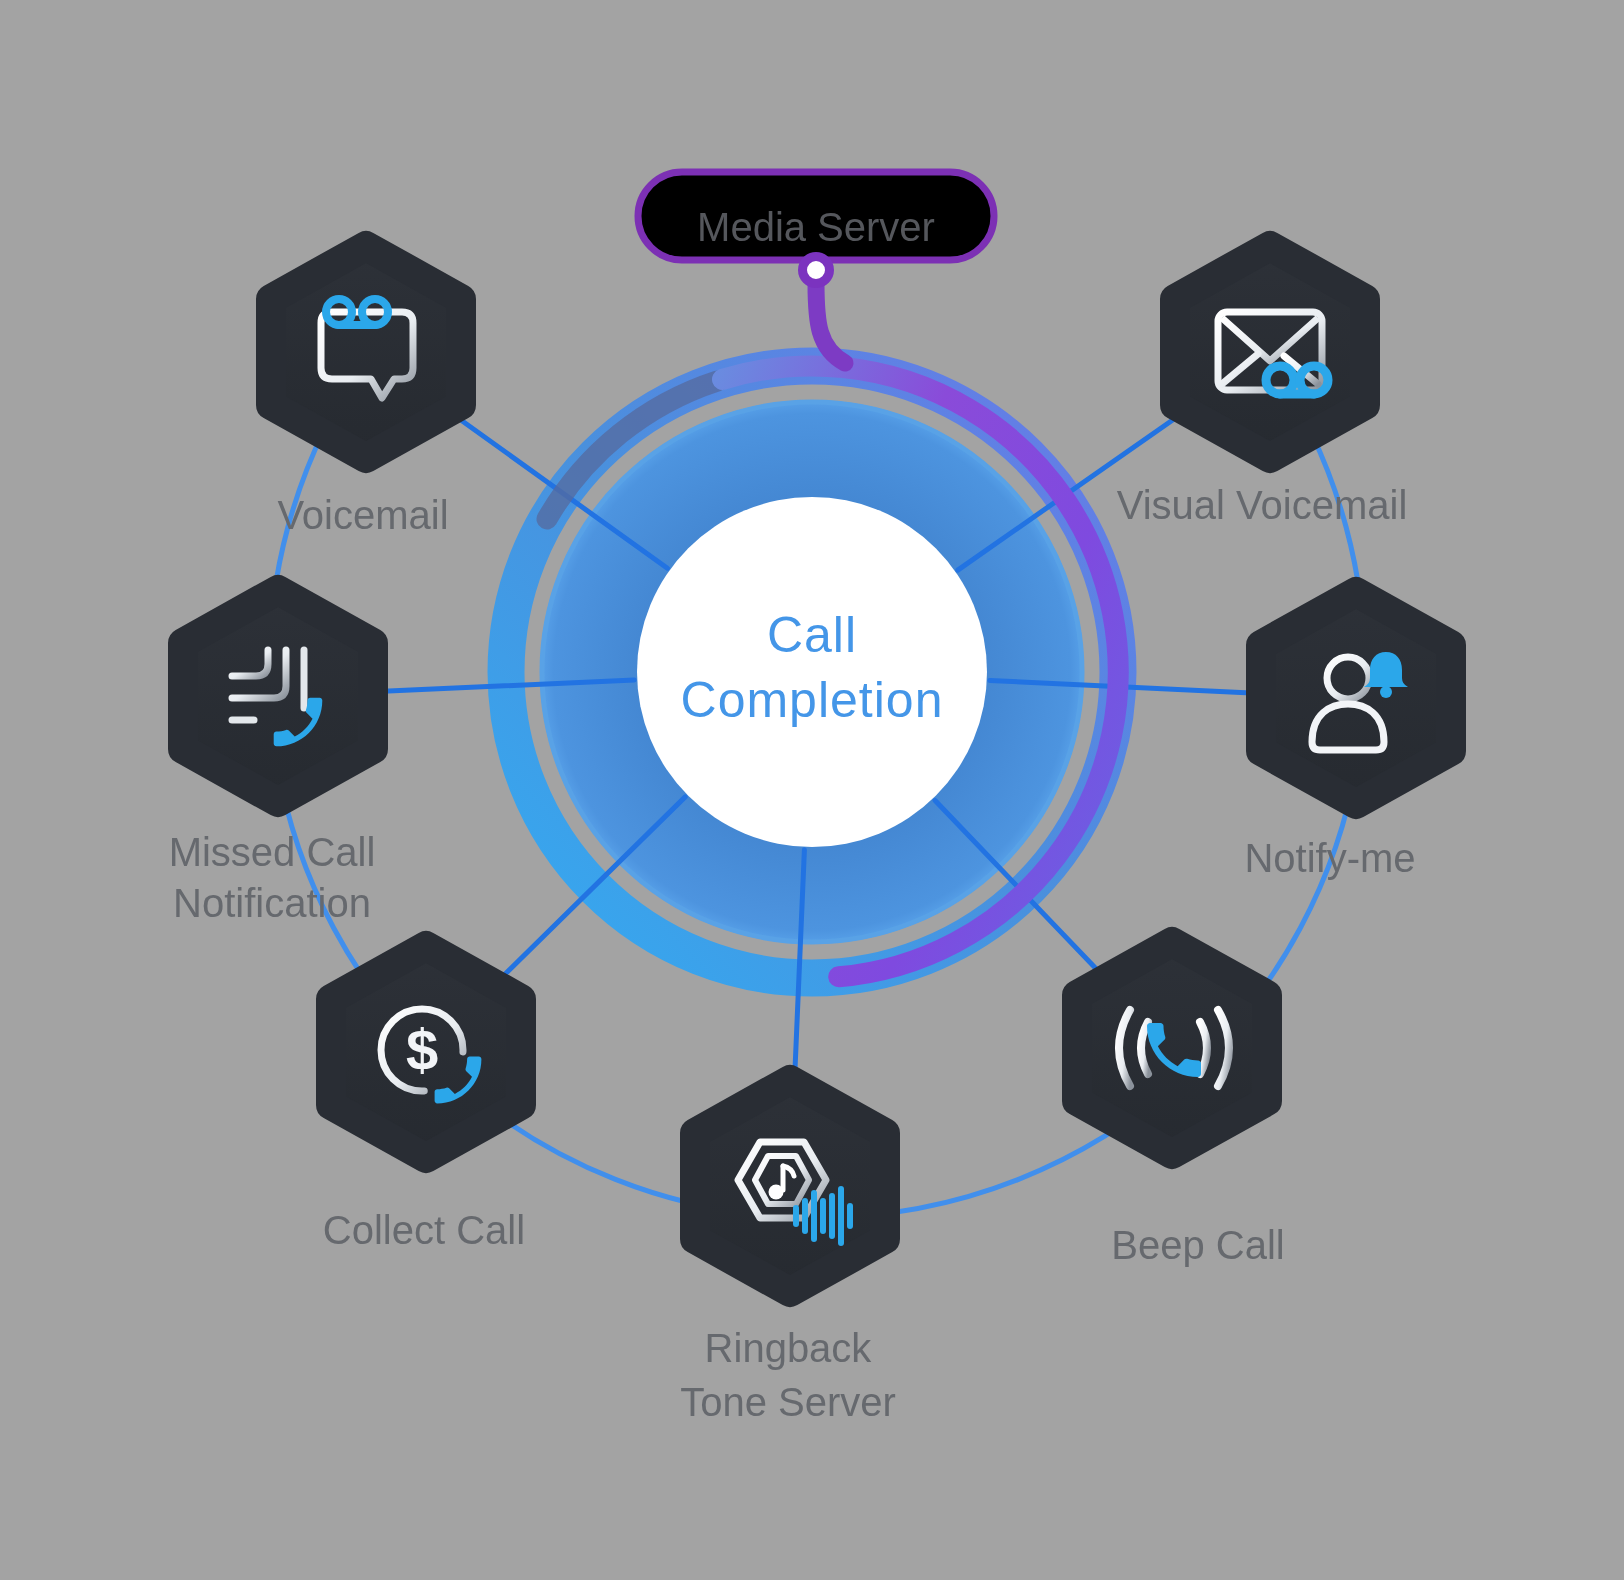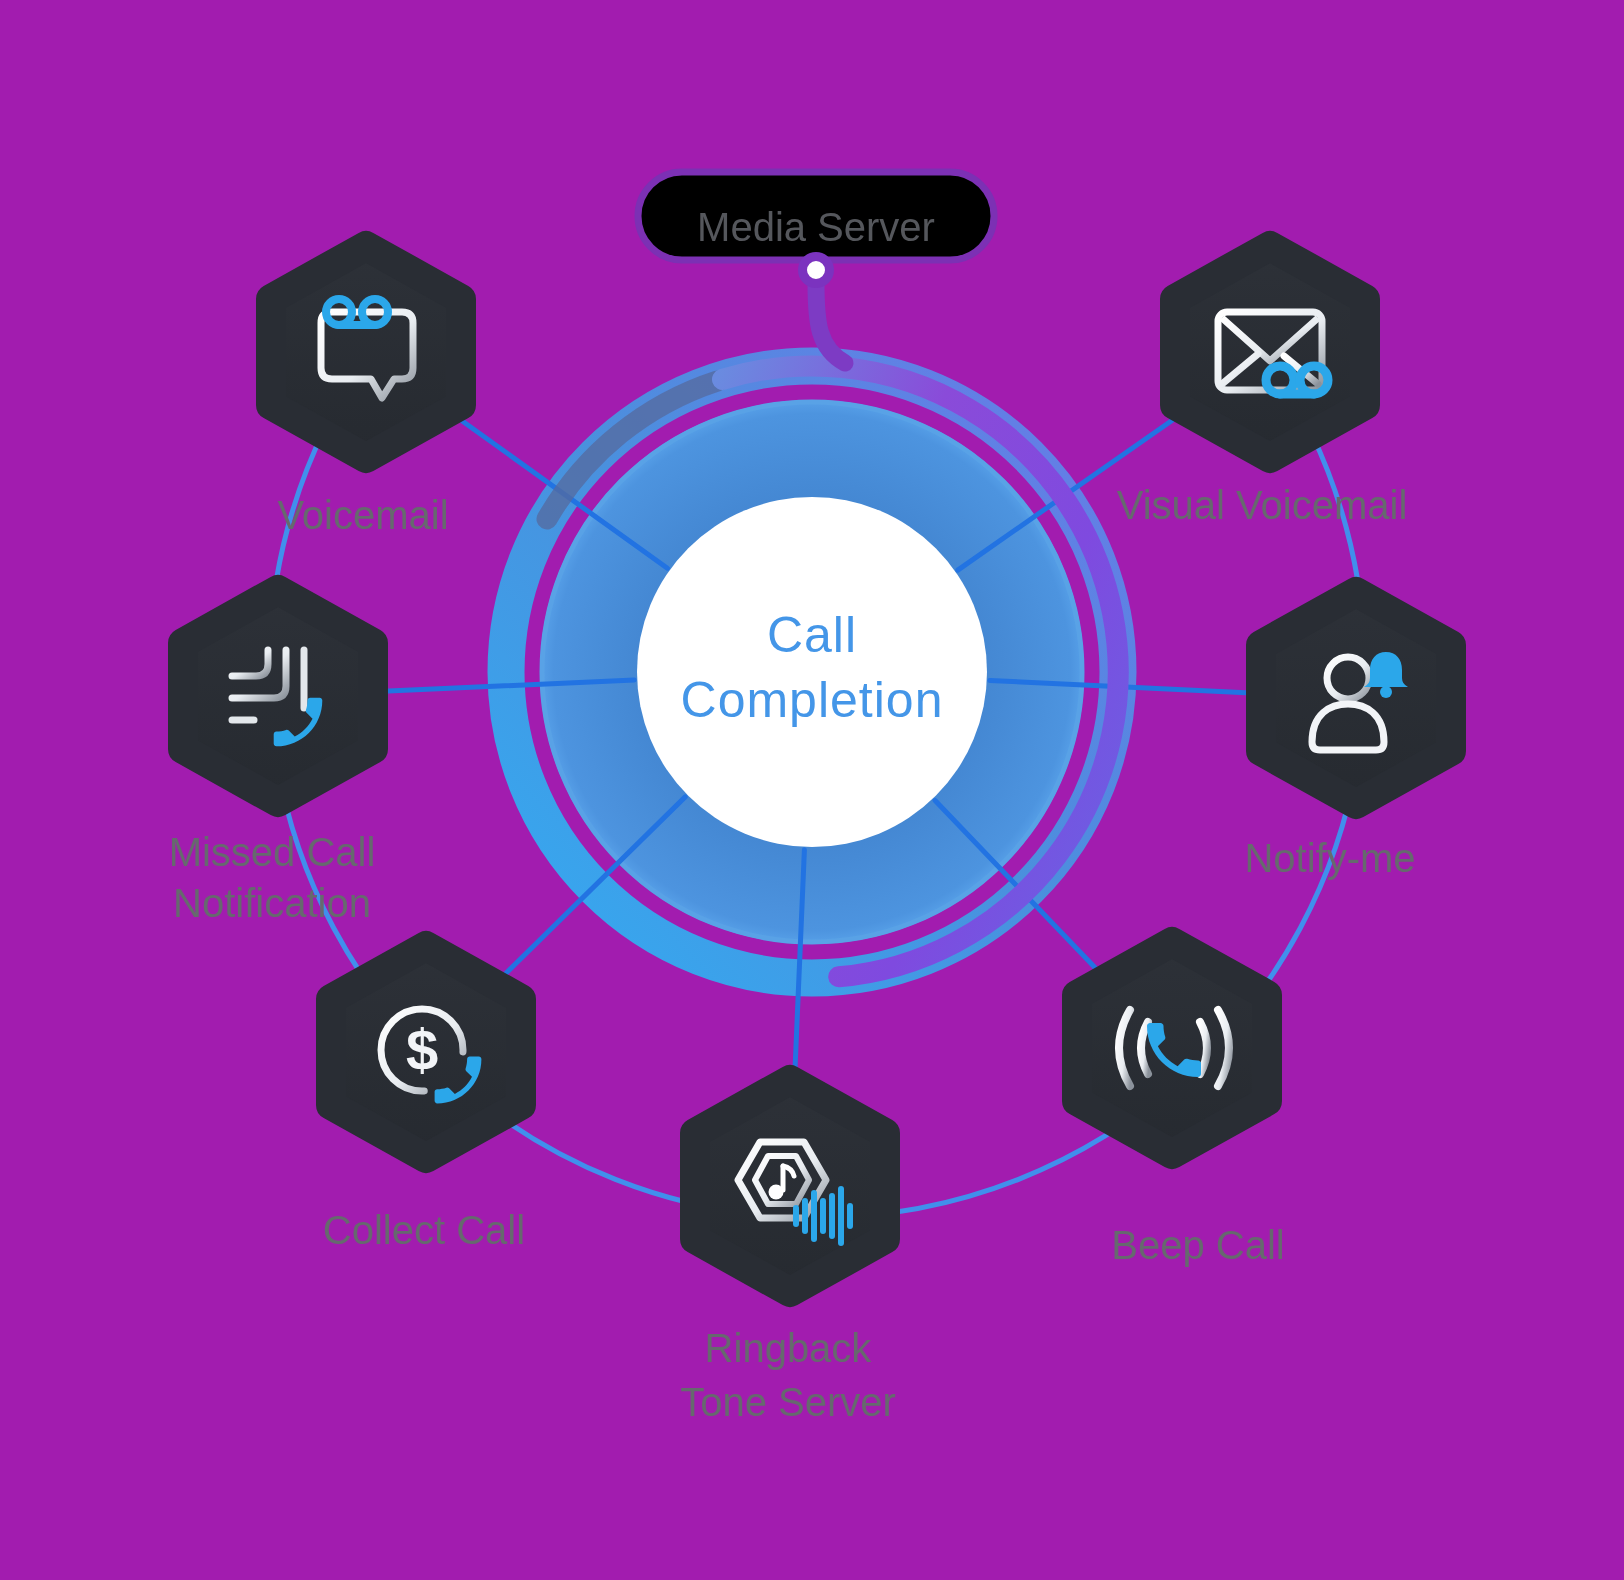--- a/index.html
+++ b/index.html
@@ -1,16 +1,16 @@
 <!DOCTYPE html>
 <html><head>
 <meta charset="utf-8">
 <style>
   html,body{margin:0;padding:0;background:#000;width:1624px;height:1580px;overflow:hidden;}
-  .stage{position:relative;width:1624px;height:1580px;background:#a21caf;}
+  .stage{position:relative;width:1624px;height:1580px;background:#a3a3a3;}
   svg{position:absolute;left:0;top:0;}
   text{font-family:"Liberation Sans", sans-serif;}
   .node-label{fill:#66696E;font-size:40px;font-weight:400;}
   .hub-title{fill:#4496E8;font-size:50px;font-weight:500;letter-spacing:1px;}
   .media-label{fill:#55575C;font-size:40px;font-weight:400;}
   .dollar{fill:#F2F4F7;font-size:58px;font-weight:600;}
 </style>
 </head>
 <body>
 

